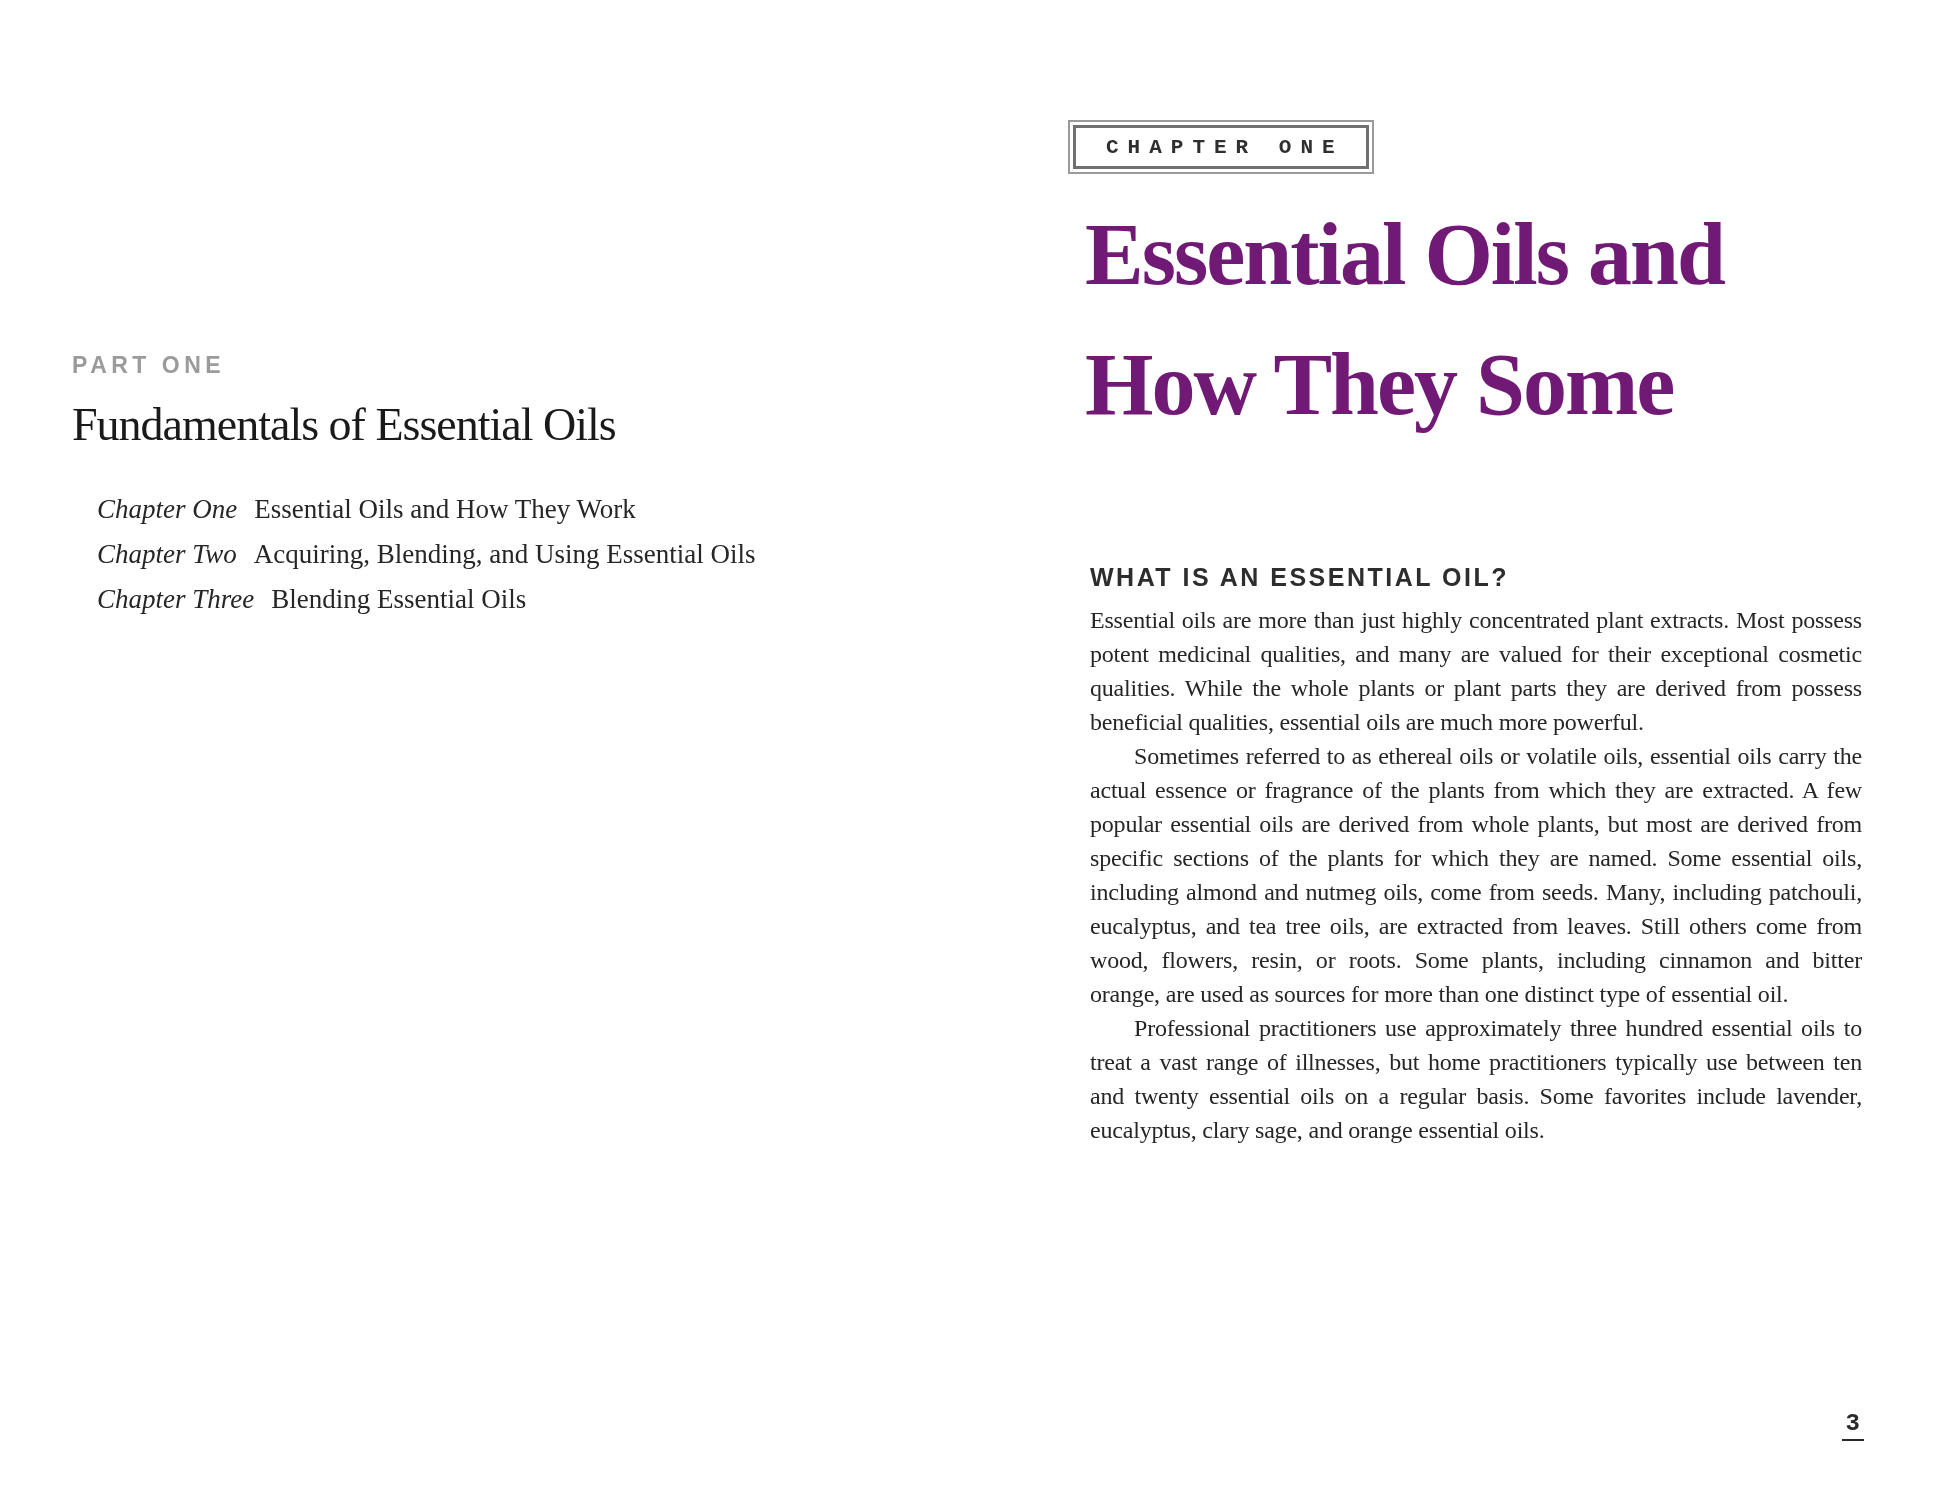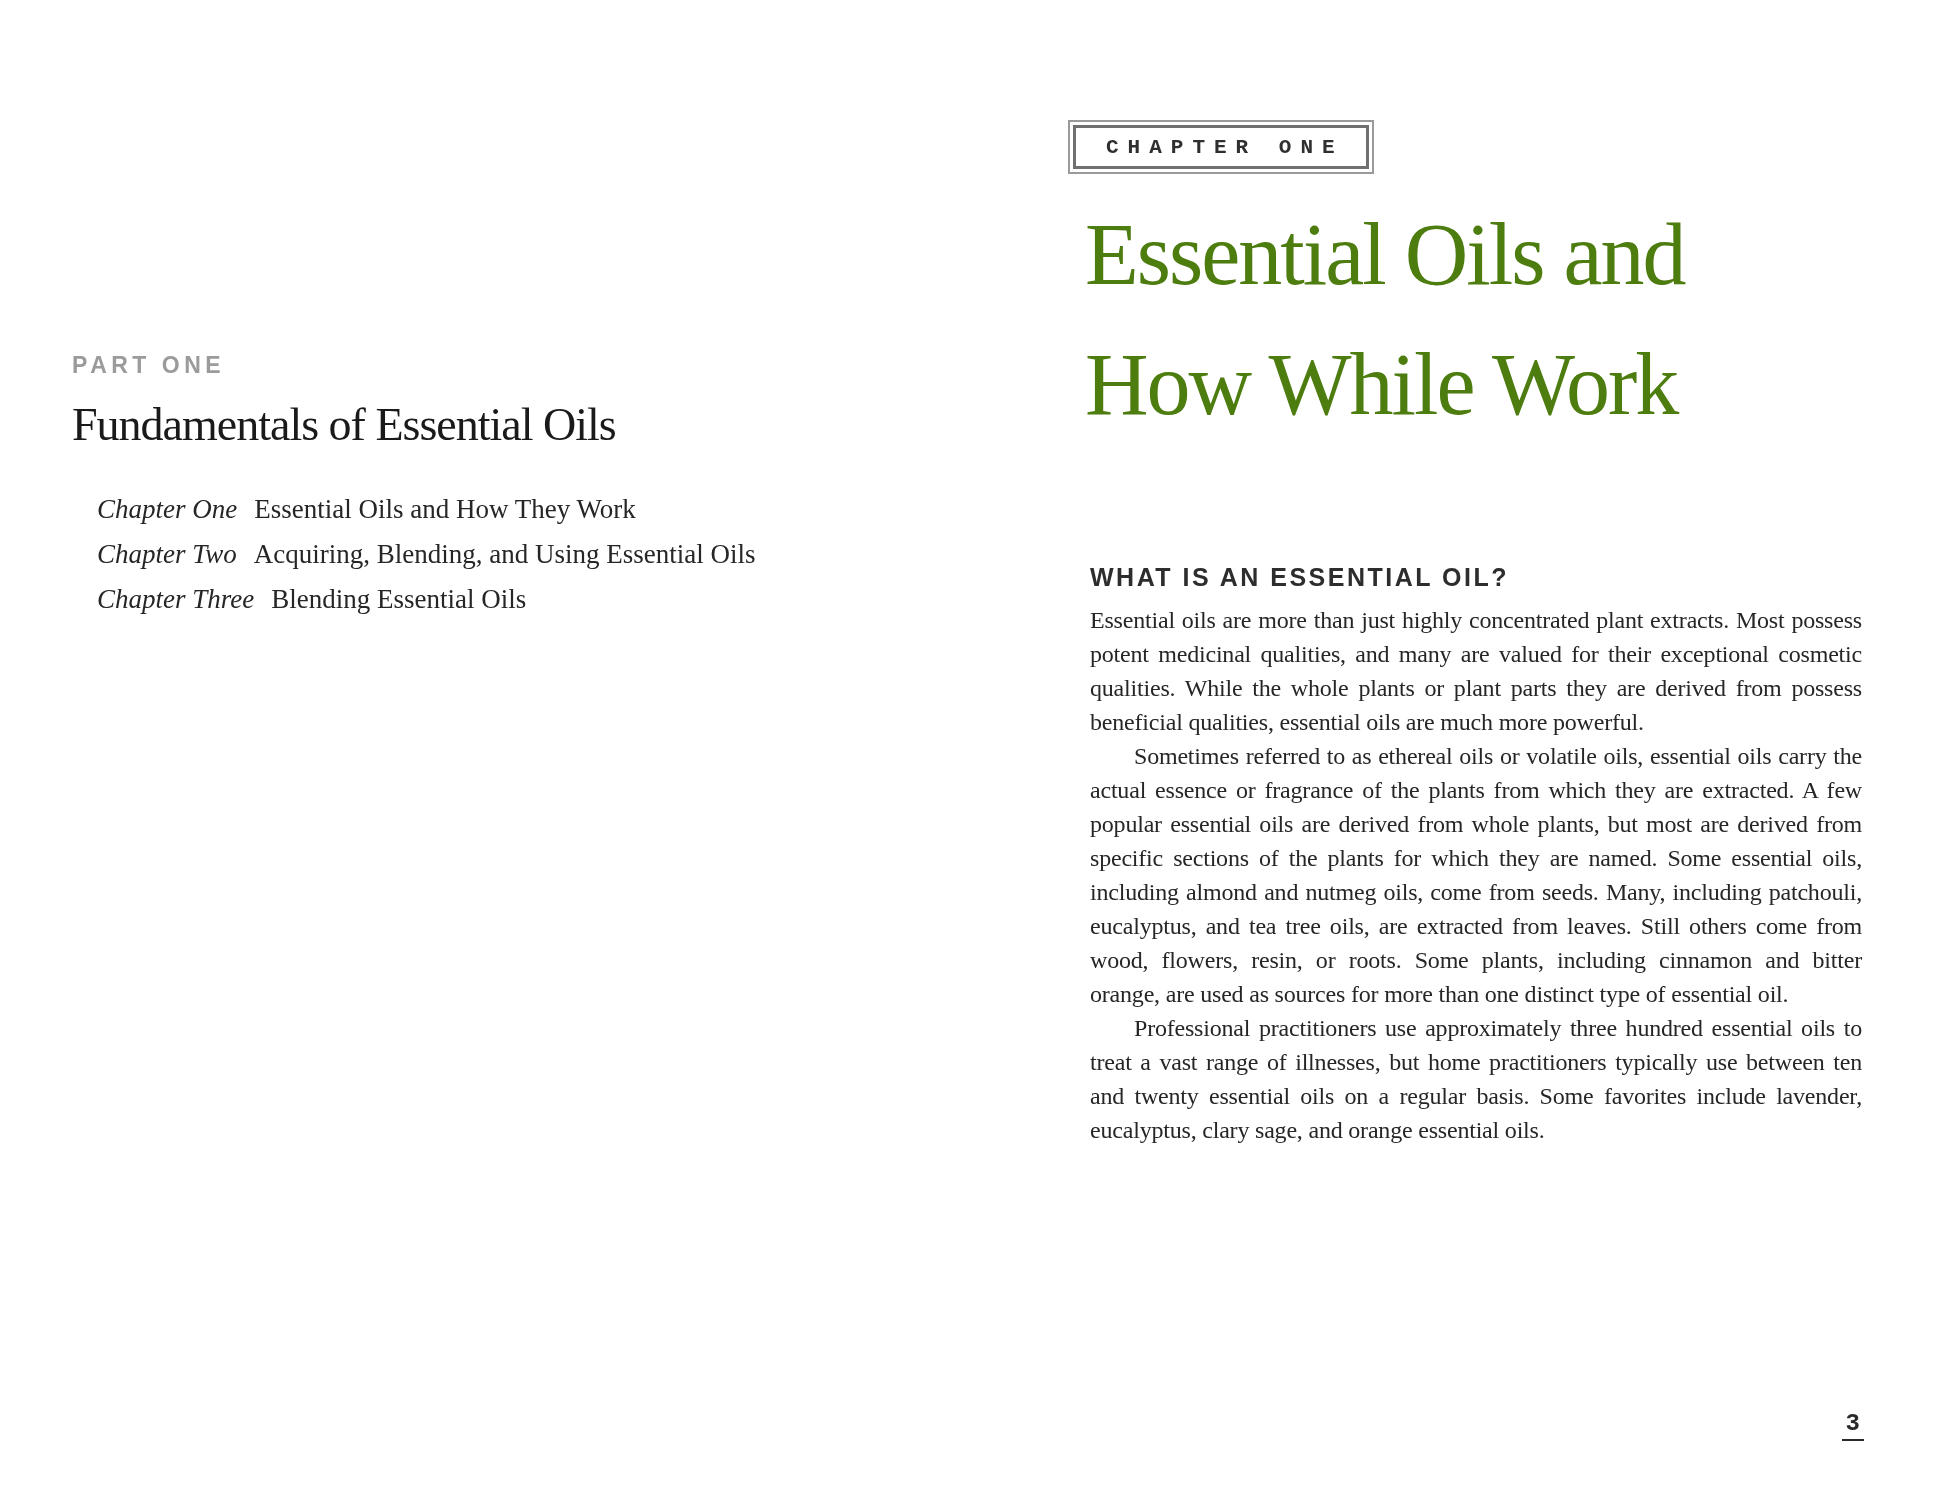--- a/index.html
+++ b/index.html
@@ -74,25 +74,25 @@
     font-weight: 700;
     font-size: 21px;
     letter-spacing: 9px;
     color: #2f2f2f;
     white-space: nowrap;
   }
   .chapter-heading {
     position: absolute;
     left: 112px; top: 190px;
     font-family: "Liberation Serif", serif;
-    font-weight: 400;
+    font-weight: 700;
     font-size: 88px;
     line-height: 130px;
     letter-spacing: -2px;
-    color: #4d7c0f;
+    color: #701a75;
     white-space: nowrap;
   }
   .chapter-heading .line { display: block; }
   .section-heading {
     position: absolute;
     left: 117px; top: 563px;
     font-family: "Liberation Sans", sans-serif;
     font-weight: 700;
     font-size: 25px;
     letter-spacing: 2.5px;
@@ -147,21 +147,21 @@
 
   <section class="page page-right">
     <div class="badge-outer">
       <div class="badge-inner">
         <span class="badge-label">CHAPTER ONE</span>
       </div>
     </div>
 
     <h1 class="chapter-heading">
       <span class="line">Essential Oils and</span>
-      <span class="line">How While Work</span>
+      <span class="line">How They Some</span>
     </h1>
 
     <h3 class="section-heading">WHAT IS AN ESSENTIAL OIL?</h3>
 
     <div class="body-copy">
       <p>Essential oils are more than just highly concentrated plant extracts. Most possess potent medicinal qualities, and many are valued for their exceptional cosmetic qualities. While the whole plants or plant parts they are derived from possess beneficial qualities, essential oils are much more powerful.</p>
       <p class="indent">Sometimes referred to as ethereal oils or volatile oils, essential oils carry the actual essence or fragrance of the plants from which they are extracted. A few popular essential oils are derived from whole plants, but most are derived from specific sections of the plants for which they are named. Some essential oils, including almond and nutmeg oils, come from seeds. Many, including patchouli, eucalyptus, and tea tree oils, are extracted from leaves. Still others come from wood, flowers, resin, or roots. Some plants, including cinnamon and bitter orange, are used as sources for more than one distinct type of essential oil.</p>
       <p class="indent">Professional practitioners use approximately three hundred essential oils to treat a vast range of illnesses, but home practitioners typically use between ten and twenty essential oils on a regular basis. Some favorites include lavender, eucalyptus, clary sage, and orange essential oils.</p>
     </div>
 

